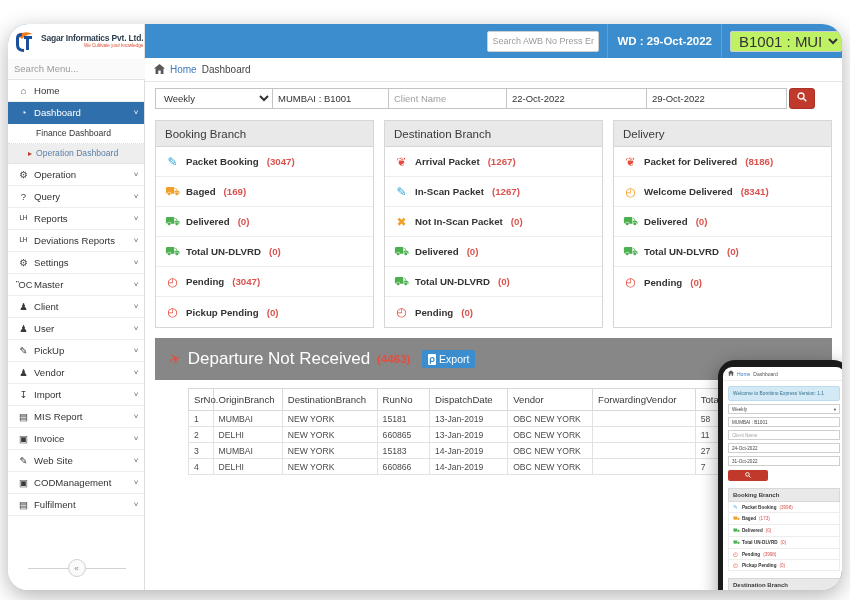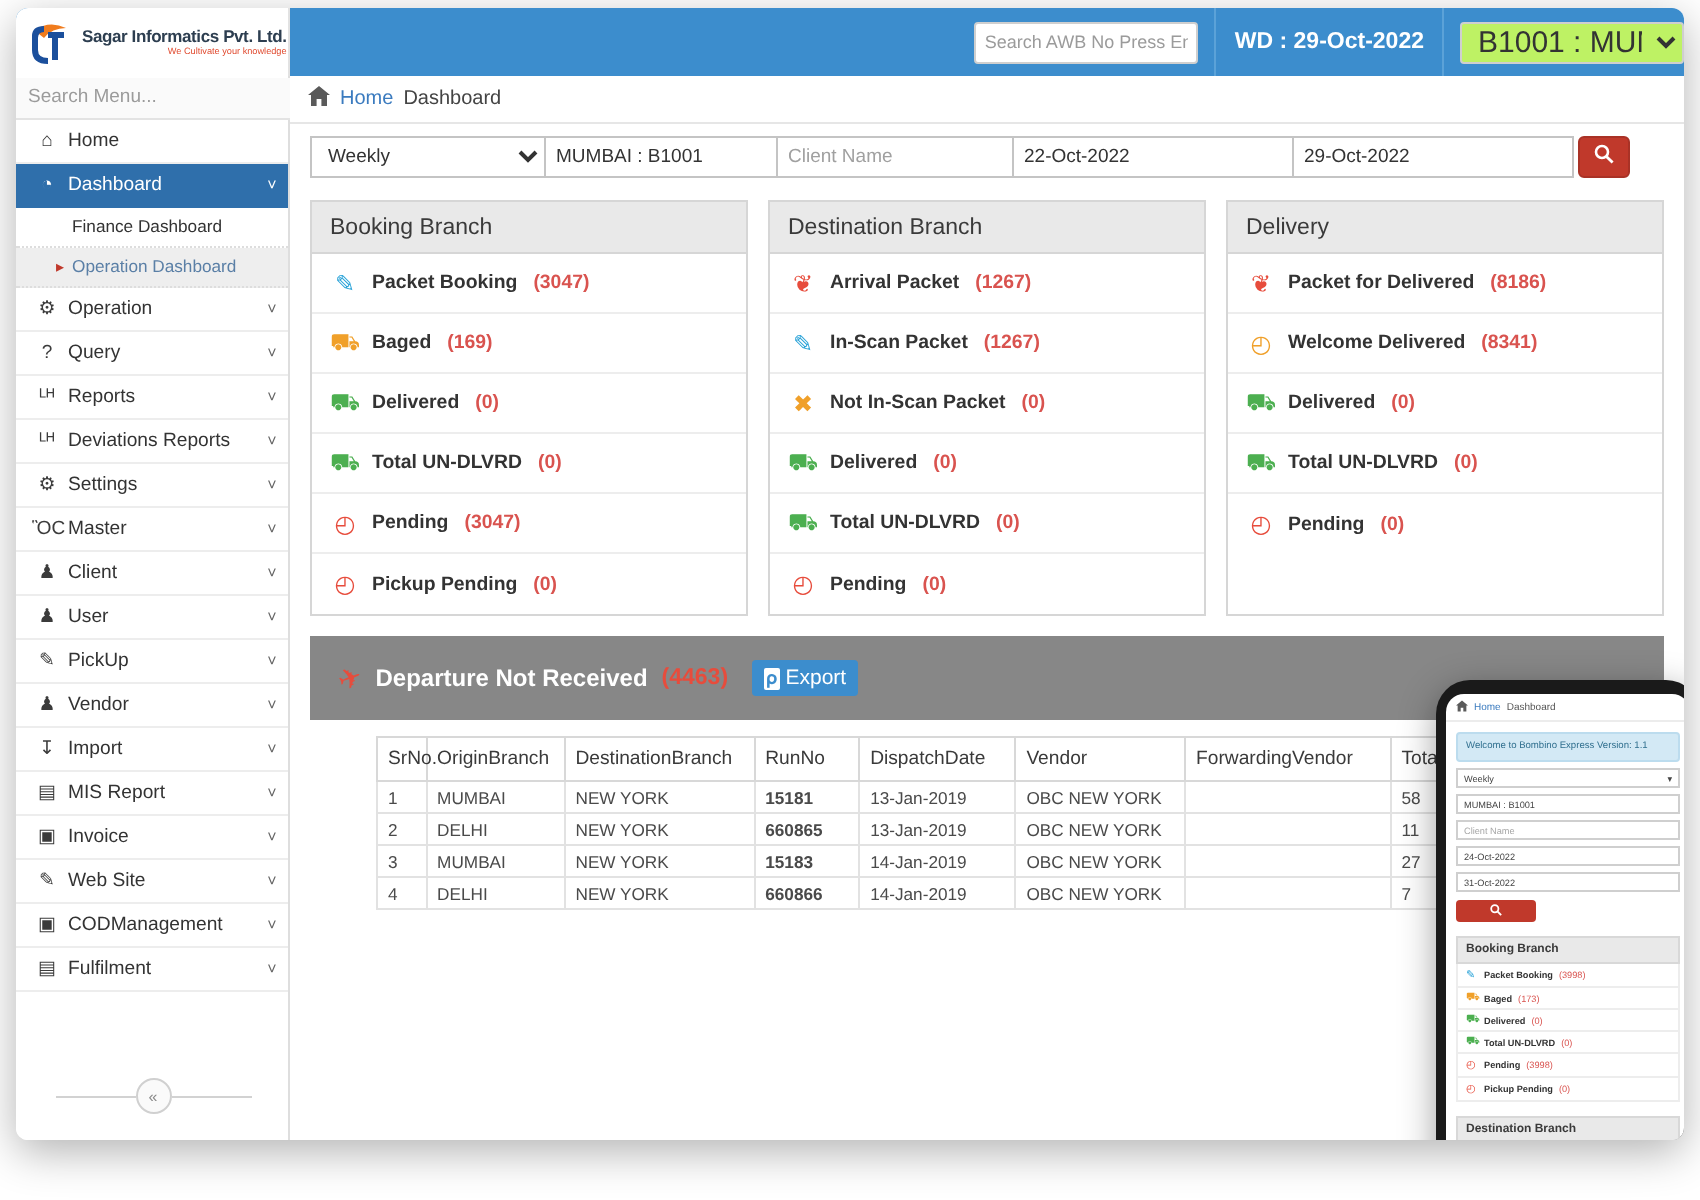--- a/index.html
+++ b/index.html
@@ -5,24 +5,24 @@
   * { box-sizing: border-box; }
   html, body {
     margin: 0; padding: 0;
     width: 850px; height: 600px;
     background: #ffffff;
     font-family: "Liberation Sans", sans-serif;
     overflow: hidden;
   }
   #app-window {
     position: absolute;
-    left: 8px; top: 4px;
+    left: 8px; top: 24px;
     width: 834px; height: 566px;
     background: #ffffff;
-    border-radius: 6px;
+    border-radius: 20px;
     box-shadow: 0 6px 22px rgba(0,0,0,0.30);
     overflow: hidden;
   }
   
   .topbar {
     position: absolute; left: 0; top: 0;
     width: 834px; height: 34px;
     background: #3c8dcd;
     display: flex; align-items: center;
   }
@@ -188,42 +188,42 @@
   .card-row:last-child { border-bottom: none; }
   .cr-icon { width: 15px; flex: 0 0 15px; font-size: 12px; text-align: center; }
   .cr-label { font-size: 9.7px; color: #333; font-weight: bold; }
   .cr-count { font-size: 9.7px; color: #d9534f; font-weight: bold; margin-left: 2px; text-align: right; }
   
   .dep-bar {
     margin: 10px 10px 0 10px; height: 42px; background: #878787;
     display: flex; align-items: center; padding-left: 14px; gap: 7px;
   }
   .dep-plane { color: #e74c3c; font-size: 14px; transform: rotate(-20deg); }
-  .dep-title { color: #ffffff; font-size: 12px; font-weight: bold; }
+  .dep-title { color: #ffffff; font-size: 17px; font-weight: normal; }
   .dep-count { color: #e74c3c; font-size: 11.5px; font-weight: bold; }
   .export-btn {
     background: #3c8dcd; color: #ffffff; font-size: 10.5px;
     padding: 3px 6px; display: flex; align-items: center; gap: 3px;
     border-radius: 2px; cursor: pointer; margin-left: 5px;
   }
   .export-ico { font-size: 9px; background:#ffffff; color:#3c8dcd; padding:0 1px; border-radius:1px; }
   
   .table-wrap { margin-top: 8px; width: 697px; overflow: hidden; margin-left: 43px; }
   table.dt { border-collapse: collapse; width: 760px; table-layout: fixed; }
   table.dt th {
     background: #ffffff; border: 1px solid #d8d8d8;
     font-size: 9.6px; color: #3a3a3a; font-weight: normal;
     text-align: left; padding: 4px 5px; height: 22px;
   }
   table.dt td {
     border: 1px solid #e2e2e2; font-size: 8.6px; color: #4a4a4a;
     padding: 2px 5px; height: 16px; white-space: nowrap; overflow: hidden;
   }
   .c-sr { width: 22px; } .c-ob { width: 62px; } .c-db { width: 85px; }
-  .c-rn { width: 47px; font-weight: bold; } .c-dd { width: 70px; } .c-vn { width: 76px; }
+  .c-rn { width: 47px; } .c-dd { width: 70px; } .c-vn { width: 76px; }
   .c-fv { width: 92px; } .c-tb { width: 54px; } .c-an { width: 92px; }
   .c-fa { width: 80px; }
   
   #phone {
     position: absolute; left: 710px; top: 336px;
     width: 132px; height: 258px;
     background: #1a1a1a; border-radius: 17px;
     box-shadow: 0 5px 18px rgba(0,0,0,0.38);
     padding: 7px 5px; overflow: hidden;
   }

